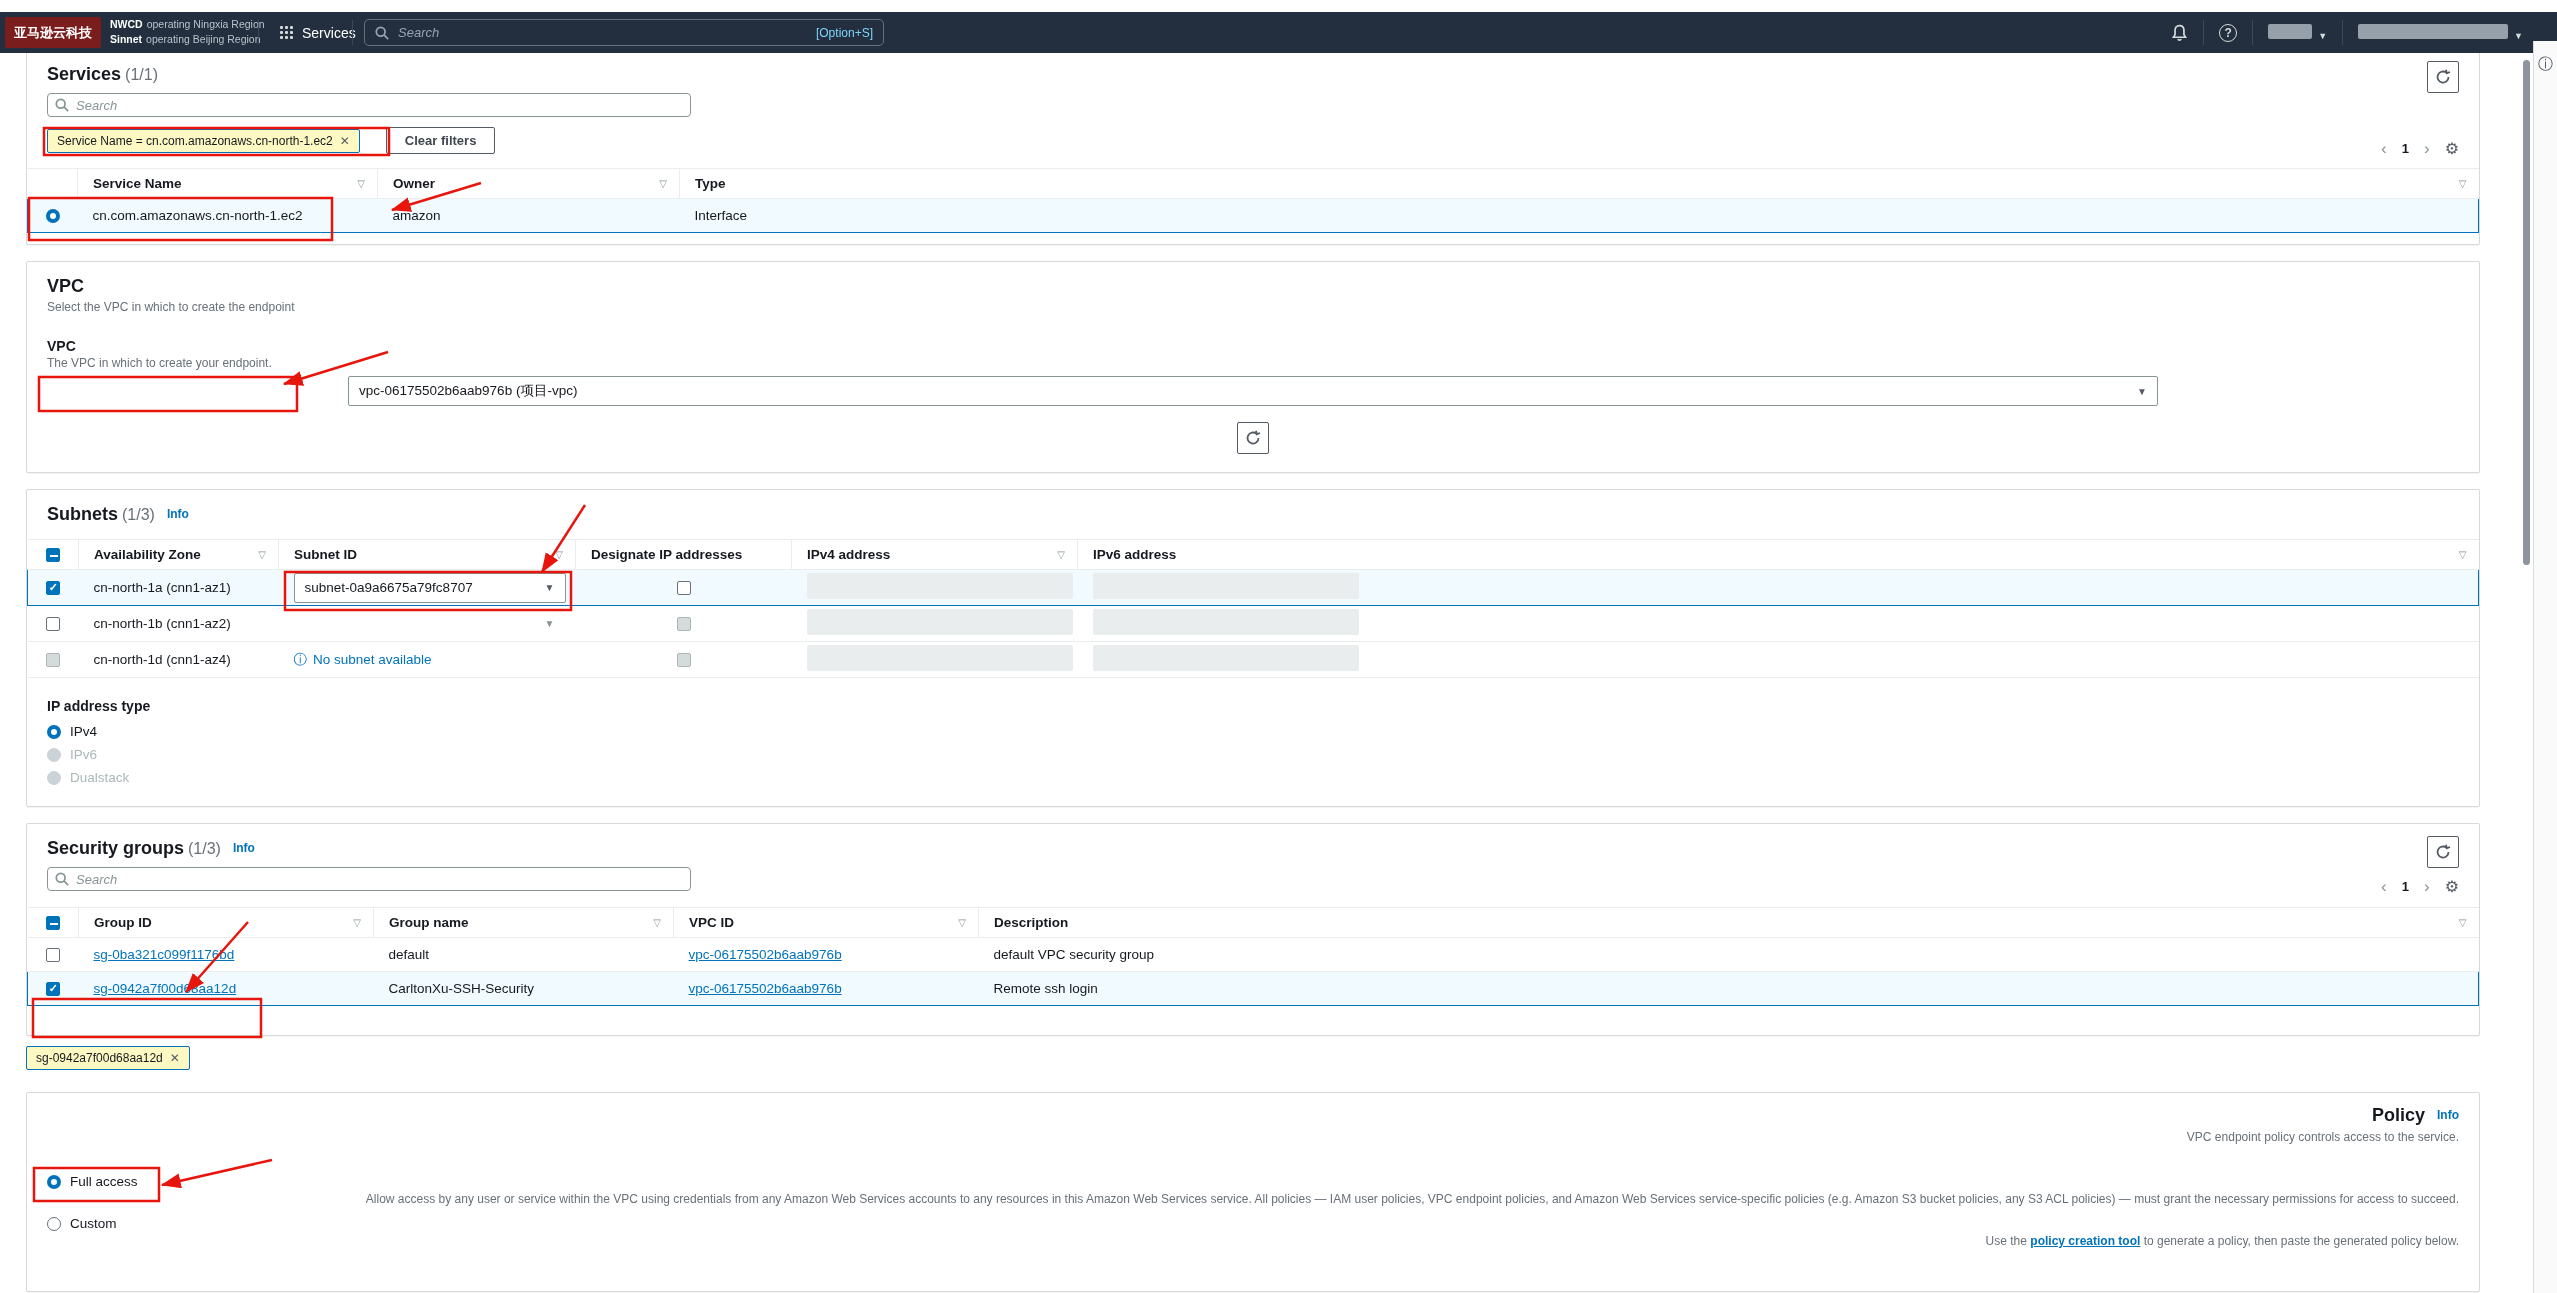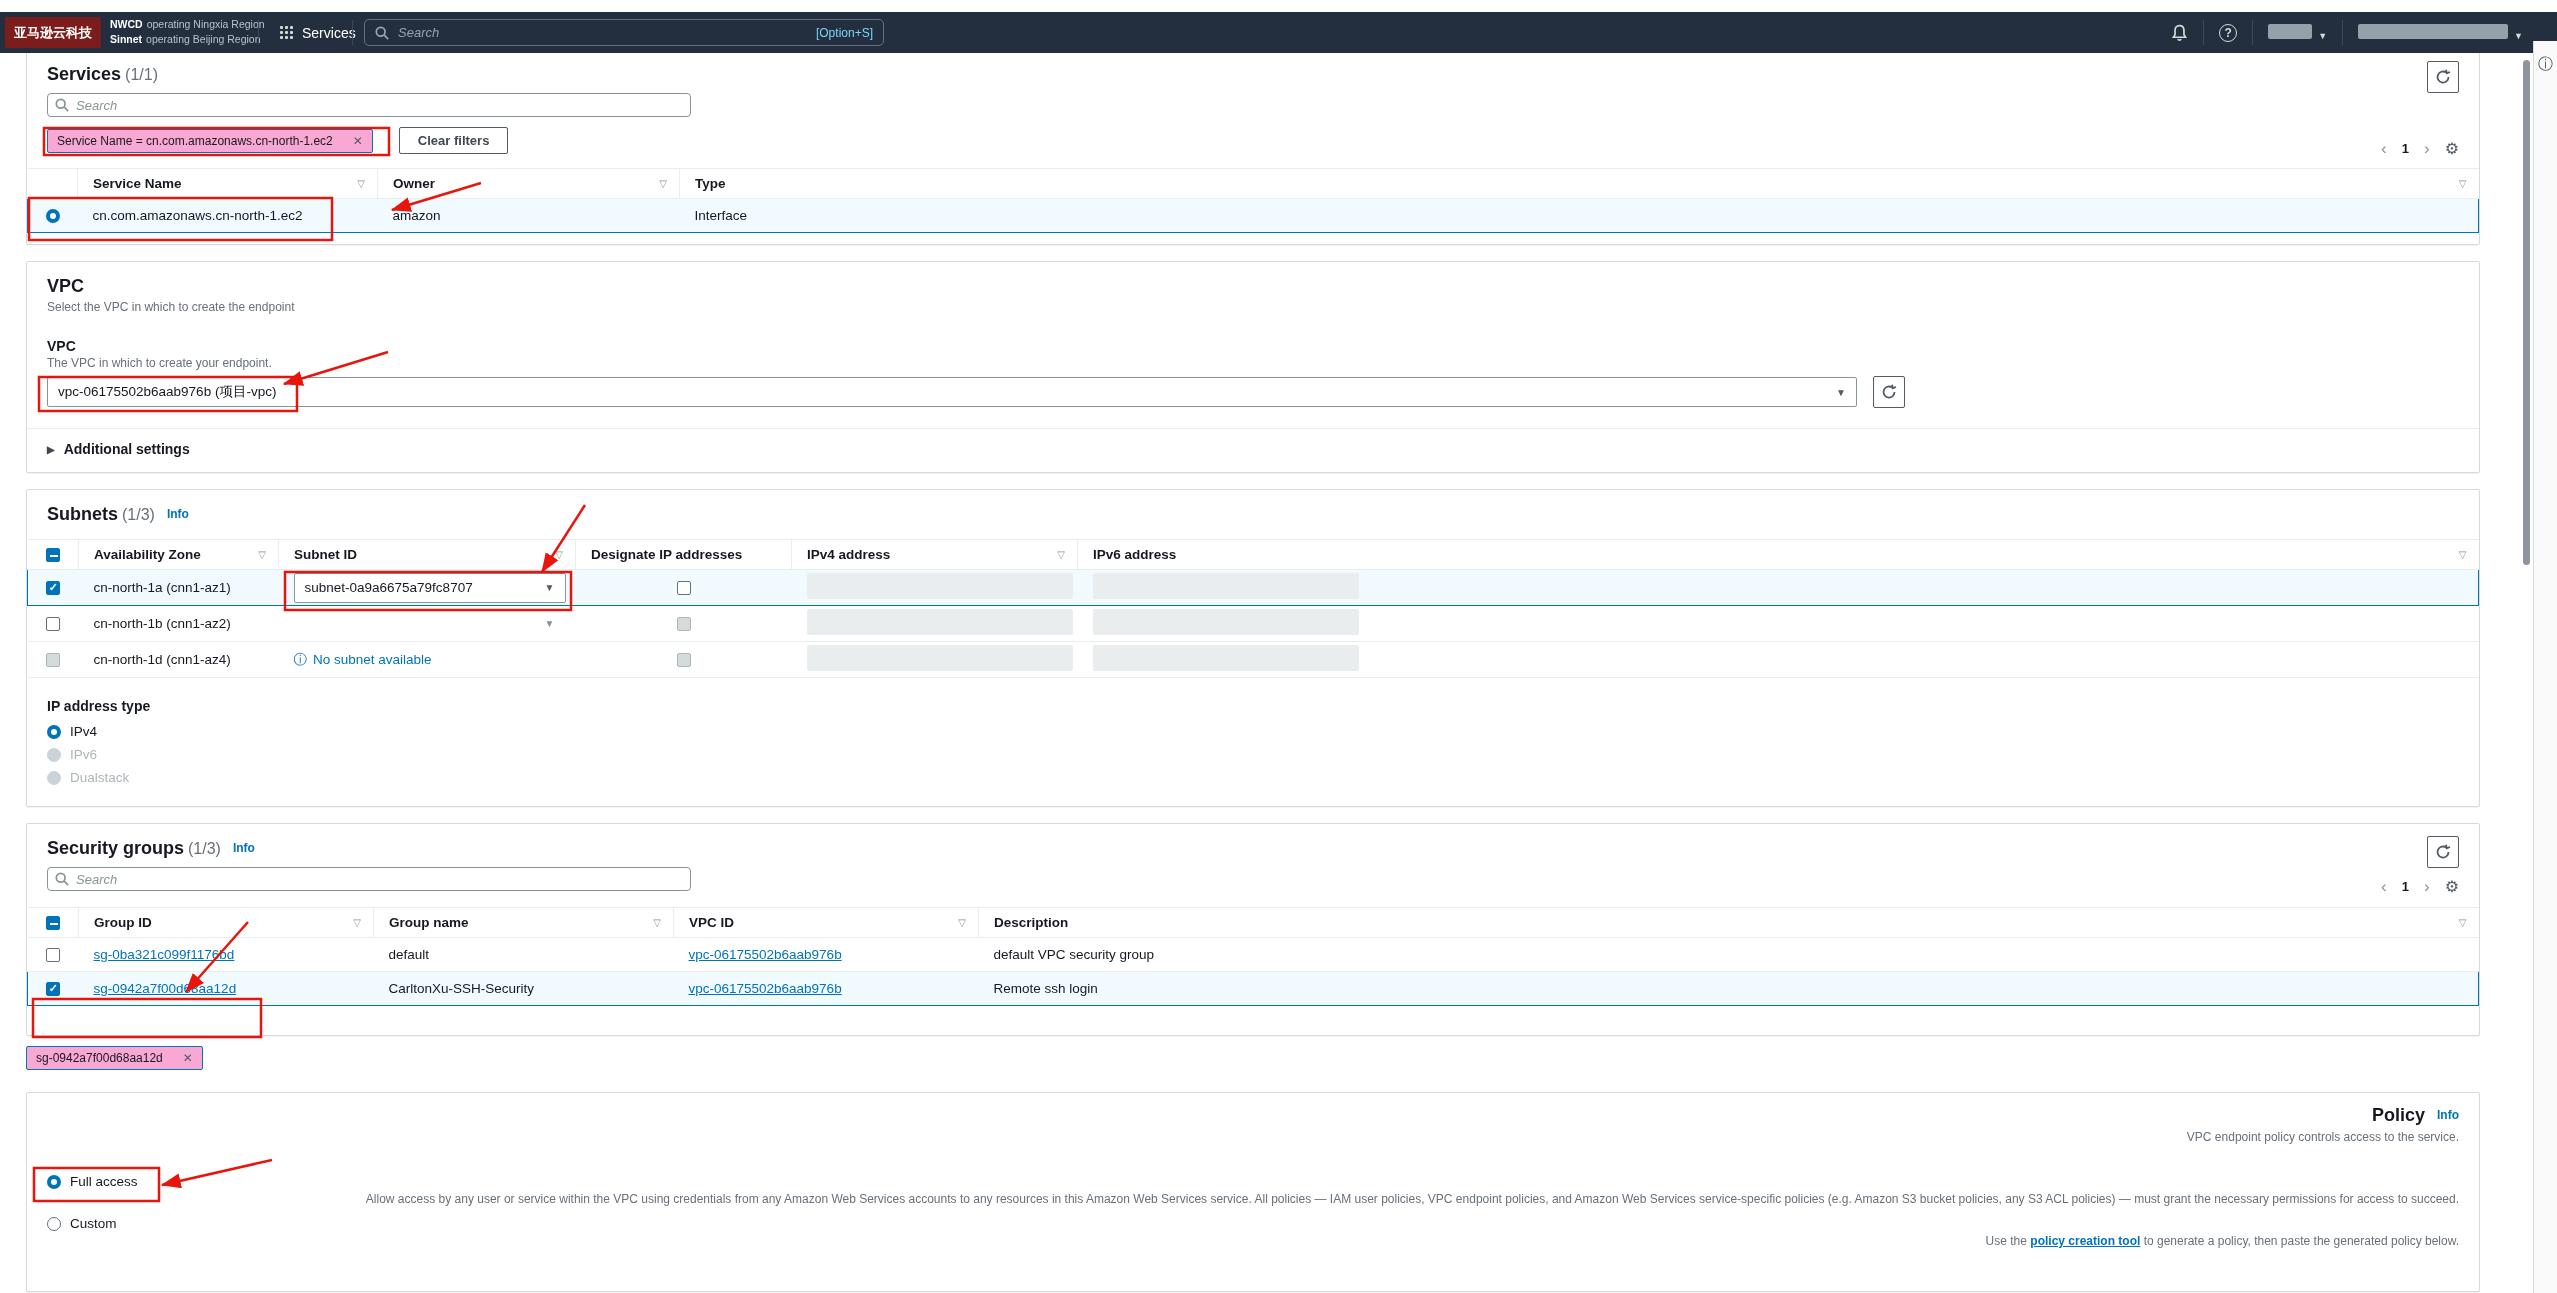--- a/index.html
+++ b/index.html
@@ -40,21 +40,21 @@
 
   .icon-btn { position:absolute; width:32px; height:32px; border:1px solid #545b64; border-radius:2px;
               background:#fff; display:flex; align-items:center; justify-content:center; cursor:pointer; }
   .search-wrap { position:relative; margin:8px 20px 0 20px; width:644px; }
   .search-wrap input { width:100%; height:24px; border:1px solid #879596; border-radius:4px; padding:0 8px 0 28px;
                        font-size:13px; color:#16191f; font-family:"Liberation Sans",sans-serif; }
   .search-wrap input::placeholder { font-style:italic; color:#879596; }
   .search-wrap svg { position:absolute; left:8px; top:5px; }
 
   .filters-row { display:flex; align-items:center; gap:26px; margin:10px 20px 0 20px; }
-  .token { display:inline-flex; align-items:center; gap:20px; border:1px solid #0073bb; background:#f9a8d4;
+  .token { display:inline-flex; align-items:center; gap:7px; border:1px solid #0073bb; background:#fef9c3;
            border-radius:2px; padding:4px 9px; font-size:12px; color:#16191f; }
   .token .x { color:#545b64; font-size:12px; cursor:pointer; font-style:normal; }
   .btn { border:1px solid #545b64; border-radius:2px; background:#fff; color:#414750; font-weight:bold;
          font-size:13px; padding:5px 18px; cursor:pointer; font-family:"Liberation Sans",sans-serif; }
 
   .pagination { position:absolute; right:20px; display:flex; align-items:center; gap:15px; font-size:14px; }
   .pagination .chev { color:#879596; font-size:17px; cursor:pointer; line-height:1; }
   .pagination .num { font-weight:bold; color:#16191f; font-size:13px; }
   .gear { color:#545b64; font-size:16px; cursor:pointer; line-height:1; }
 
@@ -237,21 +237,21 @@
   </div>
 
   <div class="card" style="top:261px; height:212px;">
     <div class="card-head">
       <h2>VPC</h2>
       <div class="subtitle">Select the VPC in which to create the endpoint</div>
     </div>
     <div style="padding:24px 20px 0 20px;">
       <div class="field-label">VPC</div>
       <div class="field-help">The VPC in which to create your endpoint.</div>
-      <div style="display:flex; align-items:center; gap:16px; margin-top:6px;">
+      <div style="display:flex; align-items:center; gap:16px; margin-top:6px;flex-direction:column;">
         <div class="select" style="width:1810px;">
           <span>vpc-06175502b6aab976b (项目-vpc)</span>
           <span class="caret">▼</span>
         </div>
         <div class="icon-btn" style="position:static;">
           <svg width="16" height="16" viewBox="0 0 16 16">
               <path d="M13.5 8 a5.5 5.5 0 1 1 -2-4.2" fill="none" stroke="#545b64" stroke-width="1.8"></path>
               <path d="M11 0.8 L11.8 4.2 L15 3" fill="none" stroke="#545b64" stroke-width="1.8"></path>
             </svg>
         </div>

